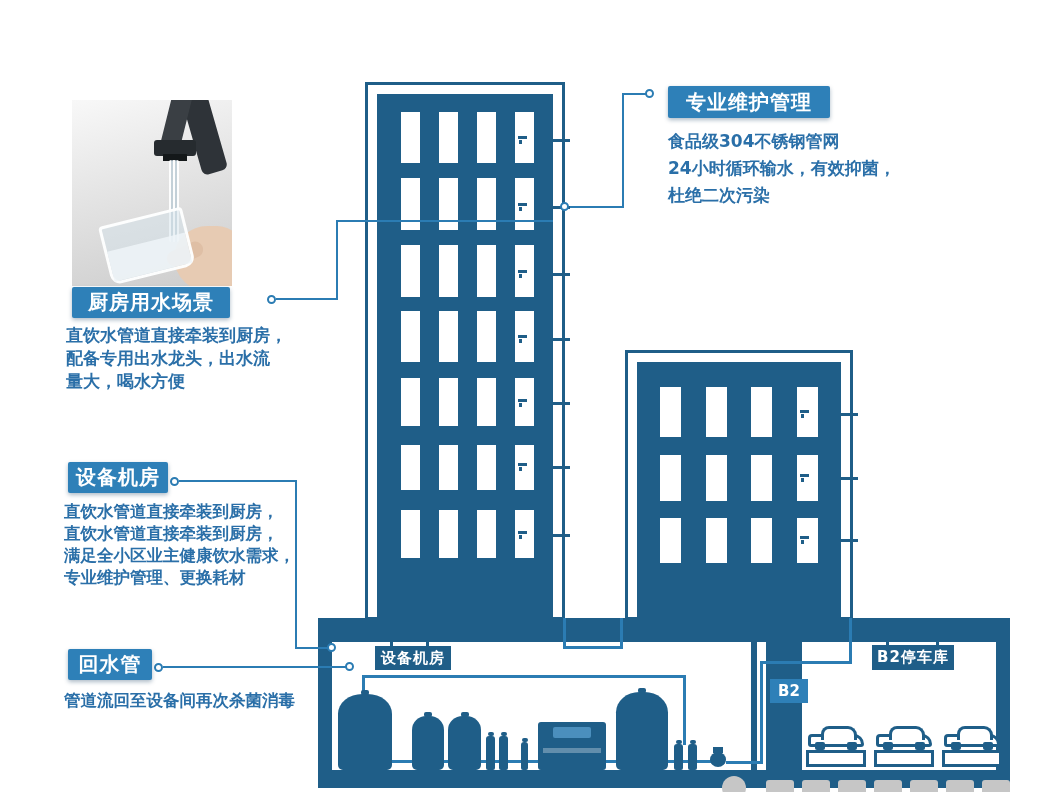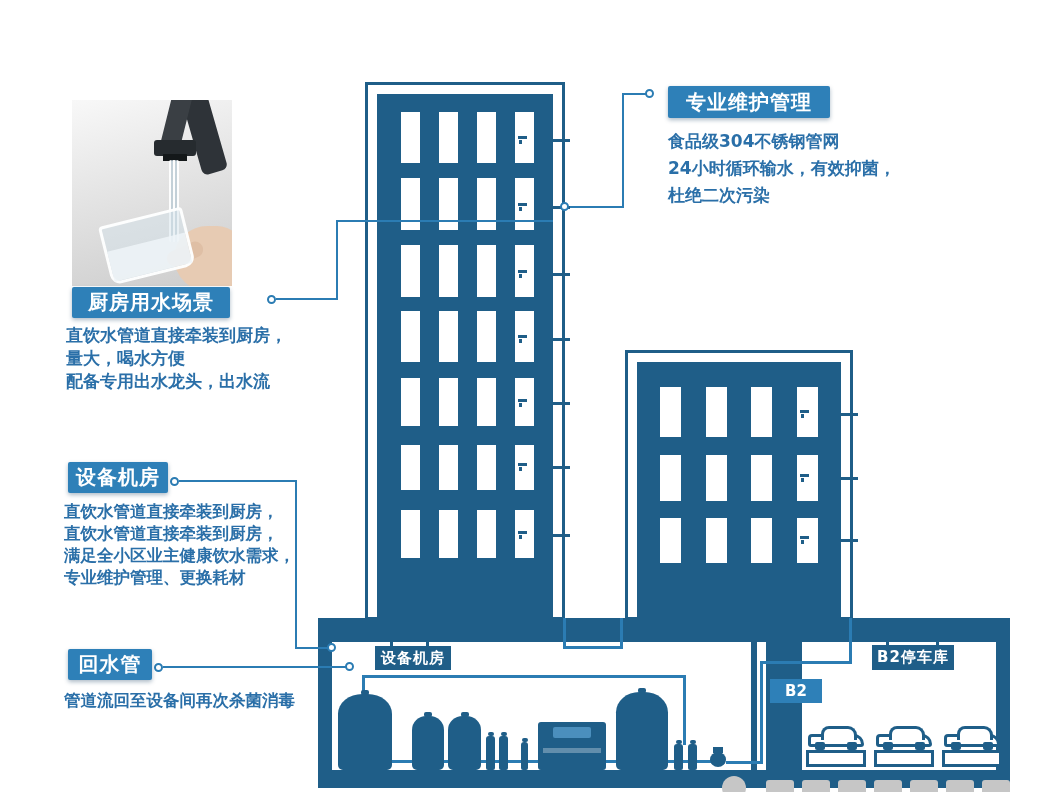--- a/index.html
+++ b/index.html
@@ -97,22 +97,22 @@
     <div class="ph-aerator"></div>
     <div class="ph-stream"></div>
     <div class="ph-hand"></div>
     <div class="ph-thumb"></div>
     <div class="ph-glass"></div>
   </div>
 
   <div class="badge" style="left:72px;top:287px;width:158px;height:31px;">厨房用水场景</div>
   <div class="desc" style="left:66px;top:324px;">
     <div>直饮水管道直接牵装到厨房，</div>
+    <div>配备专用出水龙头，出水流</div>
     <div>量大，喝水方便</div>
-    <div>配备专用出水龙头，出水流</div>
   </div>
 
   <div class="badge" style="left:68px;top:462px;width:100px;height:31px;">设备机房</div>
   <div class="desc" style="left:64px;top:501px;font-size:16.5px;line-height:22px;">
     <div style="height:22px;">直饮水管道直接牵装到厨房，</div>
     <div style="height:22px;">直饮水管道直接牵装到厨房，</div>
     <div style="height:22px;">满足全小区业主健康饮水需求，</div>
     <div style="height:22px;">专业维护管理、更换耗材</div>
   </div>
 
@@ -172,21 +172,21 @@
   <div class="pipe" style="left:726px;top:761px;width:37px;height:3px;"></div>
 
   <div class="slab" style="left:390px;top:640px;width:3px;height:8px;"></div>
   <div class="slab" style="left:426px;top:640px;width:3px;height:8px;"></div>
   <div class="sign" style="left:375px;top:646px;width:76px;height:24px;">设备机房</div>
 
   <div class="slab" style="left:886px;top:640px;width:3px;height:7px;"></div>
   <div class="slab" style="left:936px;top:640px;width:3px;height:7px;"></div>
   <div class="sign" style="left:872px;top:645px;width:82px;height:25px;">B2停车库</div>
 
-  <div class="b2badge" style="left:770px;top:679px;width:52px;height:24px;">B2</div>
+  <div class="b2badge" style="left:770px;top:679px;width:38px;height:24px;">B2</div>
 
   <div class="pipe" style="left:362px;top:675px;width:324px;height:3px;"></div>
   <div class="pipe" style="left:362px;top:675px;width:3px;height:20px;"></div>
   <div class="pipe" style="left:683px;top:675px;width:3px;height:70px;"></div>
   <div class="pipe" style="left:392px;top:760px;width:320px;height:3px;"></div>
 
   <div class="equip tank" style="left:338px;top:694px;width:54px;height:76px;"></div>
   <div class="equip tank" style="left:412px;top:716px;width:32px;height:54px;"></div>
   <div class="equip tank" style="left:448px;top:716px;width:33px;height:54px;"></div>
   <div class="equip filter" style="left:486px;top:736px;width:9px;height:34px;"></div>

